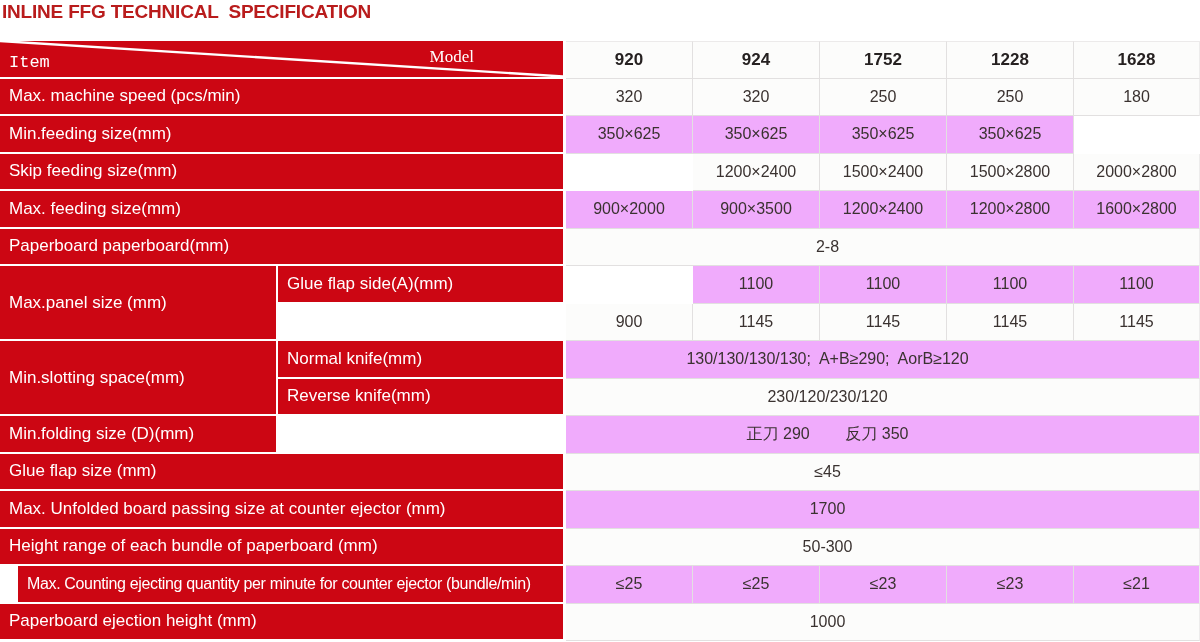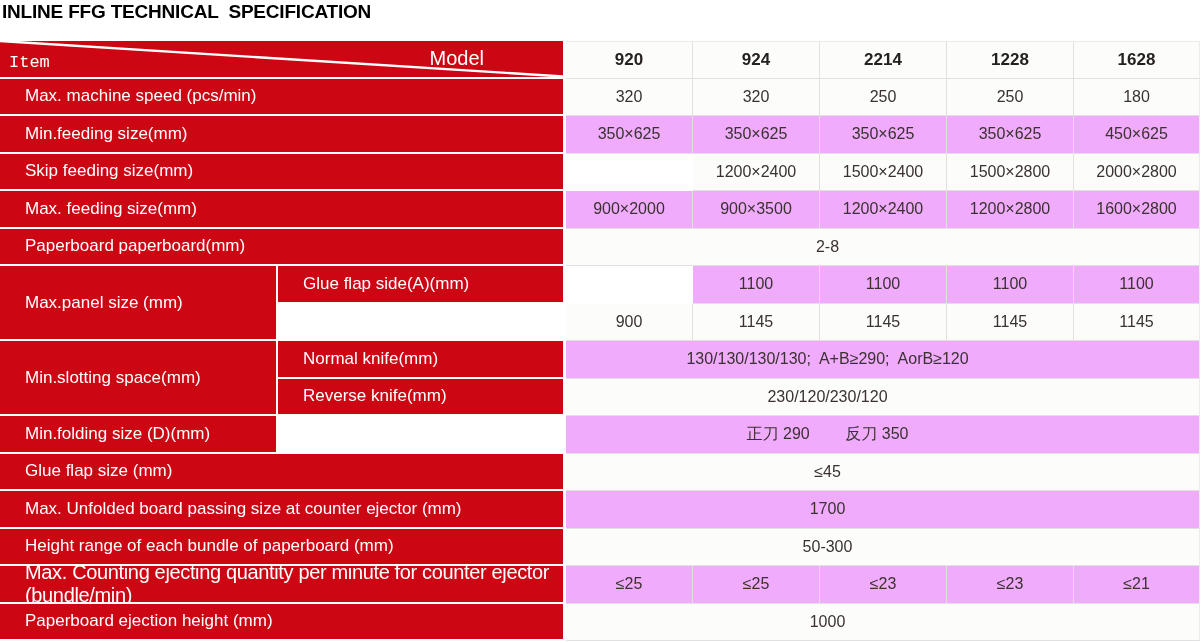--- a/index.html
+++ b/index.html
@@ -3,44 +3,44 @@
 <meta charset="utf-8">
 <style>
   * { margin:0; padding:0; box-sizing:border-box; }
   html,body { background:#ffffff; }
   .page {
     position:relative; width:1200px; height:642px; background:#ffffff;
     font-family:"Liberation Sans","DejaVu Sans",sans-serif; overflow:hidden;
   }
   .title {
     position:absolute; top:1px; left:2px;
-    font-size:19px; font-weight:700; color:#000000;
+    font-size:19px; font-weight:700; color:#b91c1c;
     letter-spacing:-0.2px; white-space:pre;
   }
   .spec-table {
     position:absolute; top:41px; left:0;
     display:grid; width:1200px; height:600px;
     grid-template-columns:278px 288px 127px 127px 127px 127px 126px;
     grid-template-rows:repeat(16, 37.5px);
   }
   
   .red {
     background:#cc0613; color:#ffffff;
     display:flex; align-items:center;
-    padding-left:25px; font-size:17px;
+    padding-left:9px; font-size:17px;
     border-bottom:2px solid #ffffff;
   }
   .red.endcap { border-right:3px solid #ffffff; }   
   .red.groupcell { border-right:2px solid #ffffff; } 
-  .red.cond { font-size:20px; letter-spacing:-0.35px; }
+  .red.cond { font-size:16px; letter-spacing:-0.35px;margin-left:18px; }
   
   .diag { position:relative; padding:0; }
   .diag svg { position:absolute; left:0; top:0; width:100%; height:100%; }
   .diag .item-lab { position:absolute; left:9px; bottom:5px; font-size:17px;font-family:Liberation Mono, monospace; }
-  .diag .model-lab { position:absolute; right:79px; top:6px; font-size:20px; }
+  .diag .model-lab { position:absolute; right:89px; top:6px; font-size:17px;font-family:Liberation Serif, serif; }
   
   .cell {
     background:#fcfcfb; color:#3a3230;
     display:flex; align-items:center; justify-content:center;
     font-size:16px; white-space:pre;
     border-bottom:1px solid #e2e0e0; border-right:1px solid #e2e0e0;
   }
   .cell.lastcol, .cell.merged { border-right:1px solid #edecec; }
   .cell.alt { background:#f0abfc; }
   .cell.merged { padding-right:110px; }
@@ -57,37 +57,36 @@
 
     <div class="red diag endcap" style="grid-row:1;grid-column:1/3">
       <svg viewBox="0 0 563 35.5" preserveAspectRatio="none">
           <line x1="0" y1="0" x2="563" y2="35.5" stroke="#ffffff" stroke-width="2.4"></line>
         </svg>
       <span class="model-lab">Model</span>
       <span class="item-lab">Item</span>
     </div>
     <div class="cell modelhead" style="grid-row:1;grid-column:3">920</div>
     <div class="cell modelhead" style="grid-row:1;grid-column:4">924</div>
-    <div class="cell modelhead" style="grid-row:1;grid-column:5">2214</div>
+    <div class="cell modelhead" style="grid-row:1;grid-column:5">1752</div>
     <div class="cell modelhead" style="grid-row:1;grid-column:6">1228</div>
     <div class="cell modelhead lastcol" style="grid-row:1;grid-column:7">1628</div>
 
     <div class="red endcap" style="grid-row:2;grid-column:1/3">Max. machine speed (pcs/min)</div>
     <div class="cell" style="grid-row:2;grid-column:3">320</div>
     <div class="cell" style="grid-row:2;grid-column:4">320</div>
     <div class="cell" style="grid-row:2;grid-column:5">250</div>
     <div class="cell" style="grid-row:2;grid-column:6">250</div>
     <div class="cell lastcol" style="grid-row:2;grid-column:7">180</div>
 
     <div class="red endcap" style="grid-row:3;grid-column:1/3">Min.feeding size(mm)</div>
     <div class="cell alt" style="grid-row:3;grid-column:3">350×625</div>
     <div class="cell alt" style="grid-row:3;grid-column:4">350×625</div>
     <div class="cell alt" style="grid-row:3;grid-column:5">350×625</div>
     <div class="cell alt" style="grid-row:3;grid-column:6">350×625</div>
-    <div class="cell alt lastcol" style="grid-row:3;grid-column:7">450×625</div>
 
     <div class="red endcap" style="grid-row:4;grid-column:1/3">Skip feeding size(mm)</div>
     <div class="cell" style="grid-row:4;grid-column:4">1200×2400</div>
     <div class="cell" style="grid-row:4;grid-column:5">1500×2400</div>
     <div class="cell" style="grid-row:4;grid-column:6">1500×2800</div>
     <div class="cell lastcol" style="grid-row:4;grid-column:7">2000×2800</div>
 
     <div class="red endcap" style="grid-row:5;grid-column:1/3">Max. feeding size(mm)</div>
     <div class="cell alt" style="grid-row:5;grid-column:3">900×2000</div>
     <div class="cell alt" style="grid-row:5;grid-column:4">900×3500</div>

